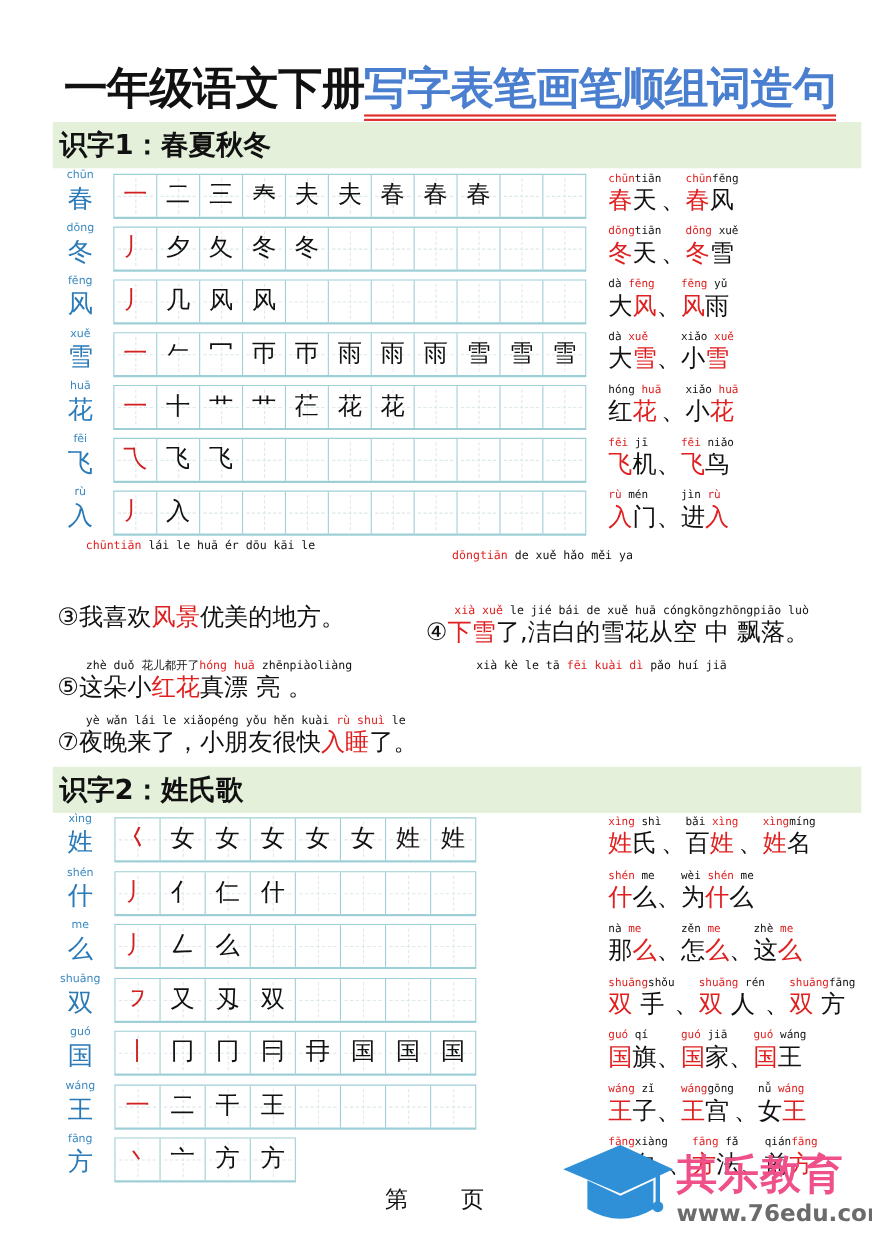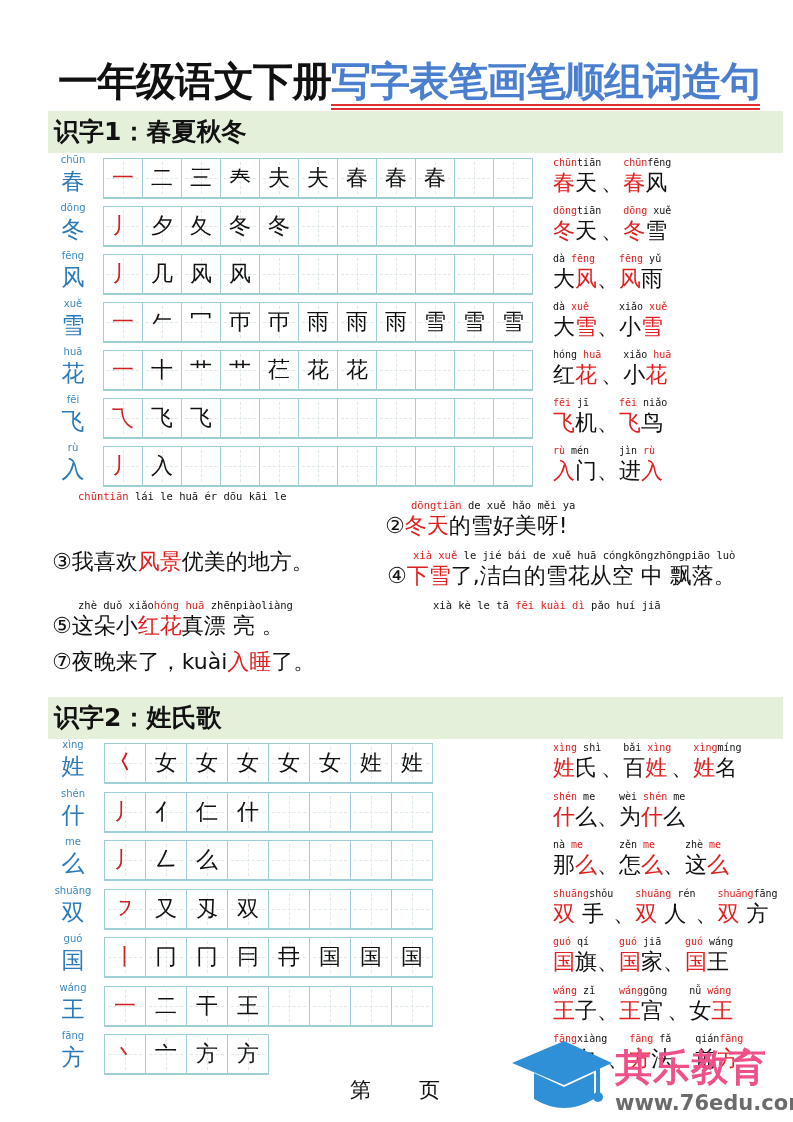--- a/index.html
+++ b/index.html
@@ -202,38 +202,38 @@
       </div>
     </div>
     <div class="words" style="top:444px;">
       <span class="word"><span class="wpy"><span class="red">rù </span><span class="blk">mén</span></span><span class="whz"><span class="red">入</span><span class="blk">门</span></span></span><span class="sep">、</span><span class="word"><span class="wpy"><span class="blk">jìn </span><span class="red">rù</span></span><span class="whz"><span class="blk">进</span><span class="red">入</span></span></span>
     </div>
     <div class="sentence" style="left:52px; top:489px;">
         <span class="spy"><span class="red">chūntiān</span><span class="blk"> lái le    huā ér dōu kāi le</span></span>
       </div>
     <div class="sentence" style="left:385px; top:498px;">
         <span class="spy"><span class="red">dōngtiān</span><span class="blk"> de xuě hǎo měi ya</span></span>
-        <span class="shz"><span class="blk">②</span><span class="red">冬天</span><span class="blk">的雪好美呀!</span></span>
       </div>
     <div class="sentence" style="left:52px; top:548px;">
         <span class="shz"><span class="blk">③</span><span class="blk">我喜欢</span><span class="red">风景</span><span class="blk">优美的地方。</span></span>
       </div>
     <div class="sentence" style="left:387px; top:548px;">
         <span class="spy"><span class="red">xià xuě</span><span class="blk"> le  jié bái de xuě huā cóngkōngzhōngpiāo luò</span></span>
         <span class="shz"><span class="blk">④</span><span class="red">下雪</span><span class="blk">了,洁白的雪花从空 中 飘落。</span></span>
       </div>
     <div class="sentence" style="left:52px; top:598px;">
-        <span class="spy"><span class="blk">zhè duǒ xiǎo</span><span class="red">hóng huā</span><span class="blk"> zhēnpiàoliàng</span></span>
+        <span class="spy"><span class="blk">zhè duǒ 花儿都开了</span><span class="red">hóng huā</span><span class="blk"> zhēnpiàoliàng</span></span>
         <span class="shz"><span class="blk">⑤</span><span class="blk">这朵小</span><span class="red">红花</span><span class="blk">真漂 亮 。</span></span>
       </div>
     <div class="sentence" style="left:407px; top:598px;text-align:center;">
         <span class="spy"><span class="blk">xià kè le    tā </span><span class="red">fēi kuài dì</span><span class="blk"> pǎo huí jiā</span></span>
       </div>
     <div class="sentence" style="left:52px; top:648px;">
-        <span class="shz"><span class="blk">⑦</span><span class="blk">夜晚来了，kuài</span><span class="red">入睡</span><span class="blk">了。</span></span>
+        <span class="spy"><span class="blk">yè wǎn lái le    xiǎopéng yǒu hěn kuài </span><span class="red">rù shuì</span><span class="blk"> le</span></span>
+        <span class="shz"><span class="blk">⑦</span><span class="blk">夜晚来了，小朋友很快</span><span class="red">入睡</span><span class="blk">了。</span></span>
       </div>
   </div>
 
 <div class="section-bar" style="top:697px;">识字2：姓氏歌</div>
 <div id="sec2">
     <div class="char-row" style="top:739px;">
       <div class="char-head">
         <span class="py">xìng</span>
         <span class="hz">姓</span>
       </div>

